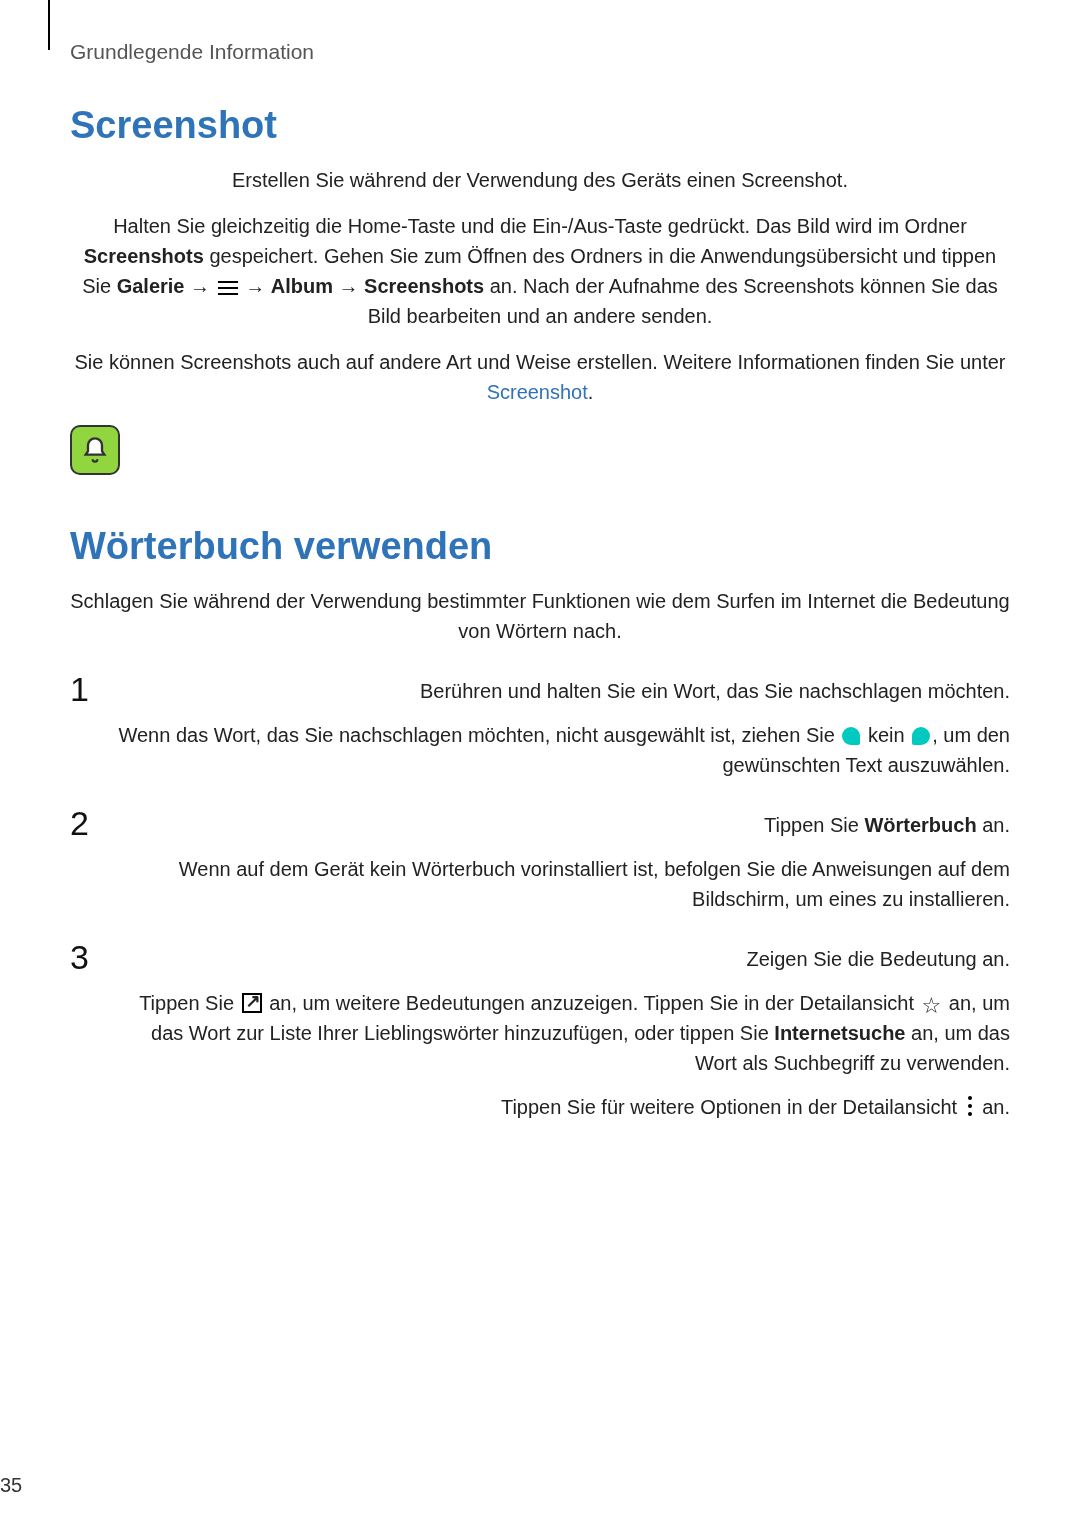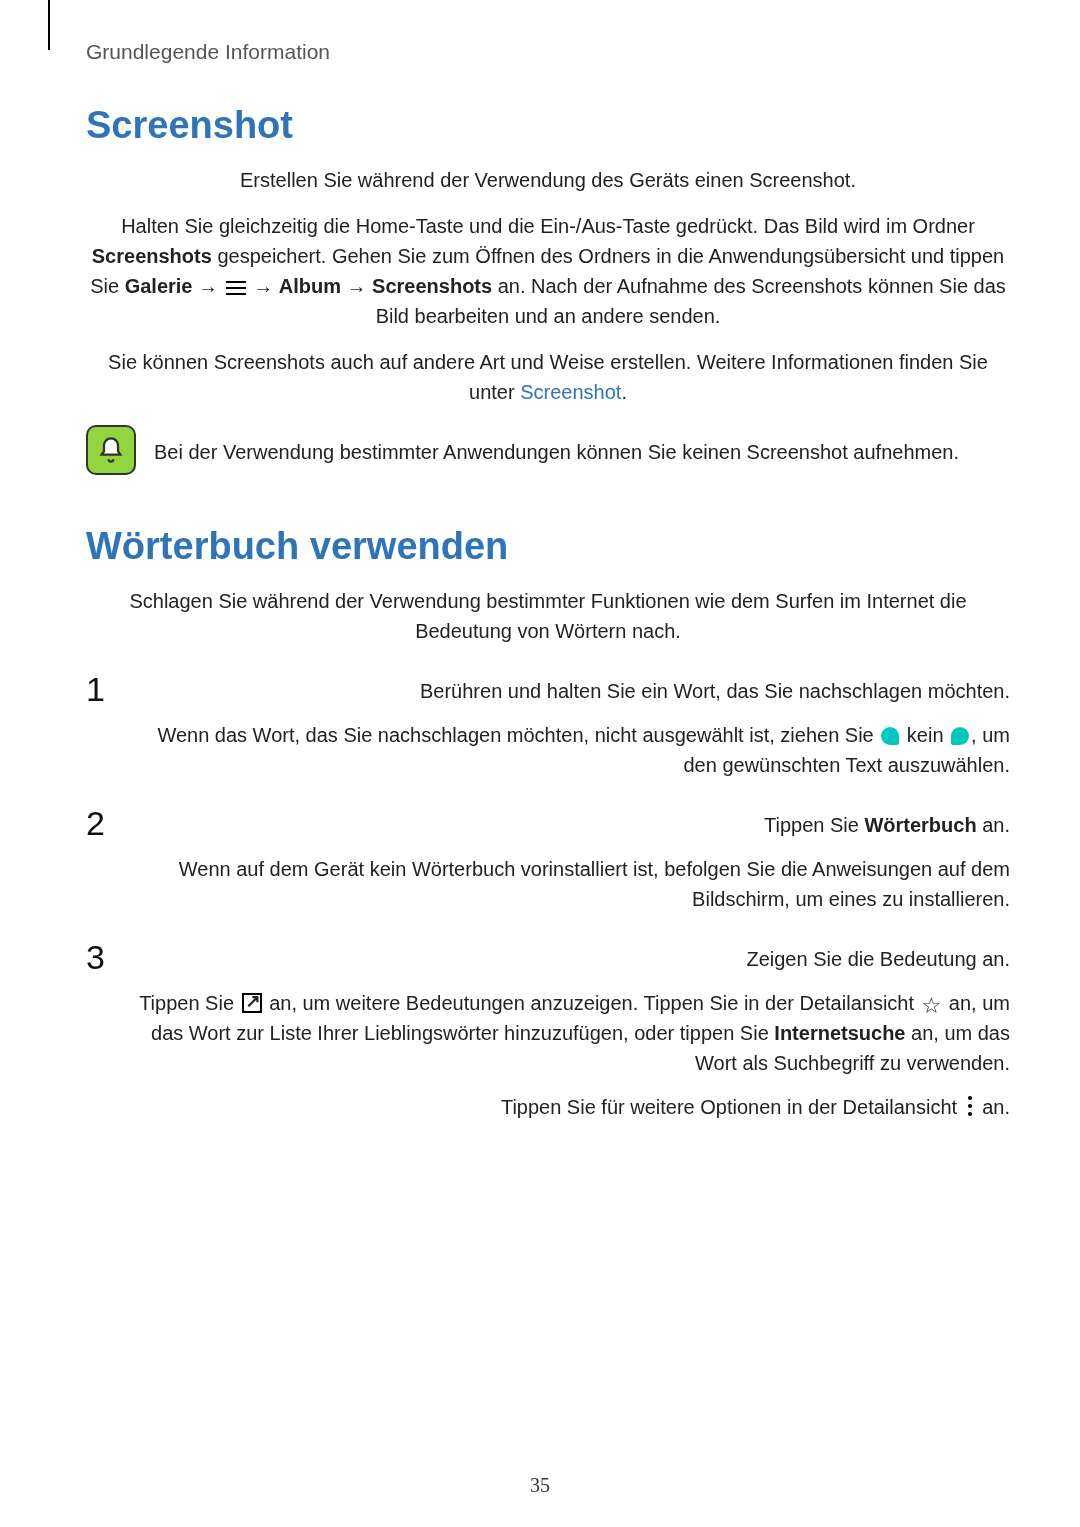--- a/index.html
+++ b/index.html
@@ -18,21 +18,20 @@
     width: 2px;
     height: 50px;
     background: #000;
   }
   .page {
     position: absolute;
     top: 40px;
     left: 70px;
     right: 70px;
     bottom: 50px;
-    margin-left: 16px;
   }
   .breadcrumb {
     color: #555;
     font-size: 21px;
     margin-bottom: 40px;
   }
   h2.section {
     color: #2f73b8;
     font-size: 38px;
     font-weight: 700;
@@ -171,24 +170,22 @@
     background: #000;
     border-radius: 50%;
   }
   .icon-dots::before { top: 0; }
   .icon-dots span    { top: 8px; }
   .icon-dots::after  { top: 16px; }
   .page-num {
     position: absolute;
     bottom: 30px;
     left: 0; right: 0;
-    text-align: center;
     font-size: 20px;
     color: #333;
-    font-family: Liberation Serif, serif;
   }
 </style>
 </head>
 <body>
 
 <div class="tab-edge"></div>
 
 <div class="page">
 
   <div class="breadcrumb">Grundlegende Information</div>
@@ -205,21 +202,20 @@
     <span>Sie können Screenshots auch auf andere Art und Weise erstellen. Weitere Informationen finden Sie unter </span><span class="link">Screenshot</span><span>.</span>
   </p>
 
   <div class="note-row">
     <div class="note-icon">
       <svg viewBox="0 0 24 24" fill="none" stroke="#333" stroke-width="2">
         <path d="M6 8a6 6 0 0 1 12 0v5l2 3H4l2-3V8z" fill="#fff"></path>
         <path d="M10 20a2 2 0 0 0 4 0"></path>
       </svg>
     </div>
-    <div class="note-text">Bei der Verwendung bestimmter Anwendungen können Sie keinen Screenshot aufnehmen.</div>
   </div>
 
   <h2 class="section" style="margin-top:50px">Wörterbuch verwenden</h2>
 
   <p class="body">Schlagen Sie während der Verwendung bestimmter Funktionen wie dem Surfen im Internet die Bedeutung von Wörtern nach.</p>
 
 
   <ol class="steps">
     <li>
       <p>Berühren und halten Sie ein Wort, das Sie nachschlagen möchten.</p>

